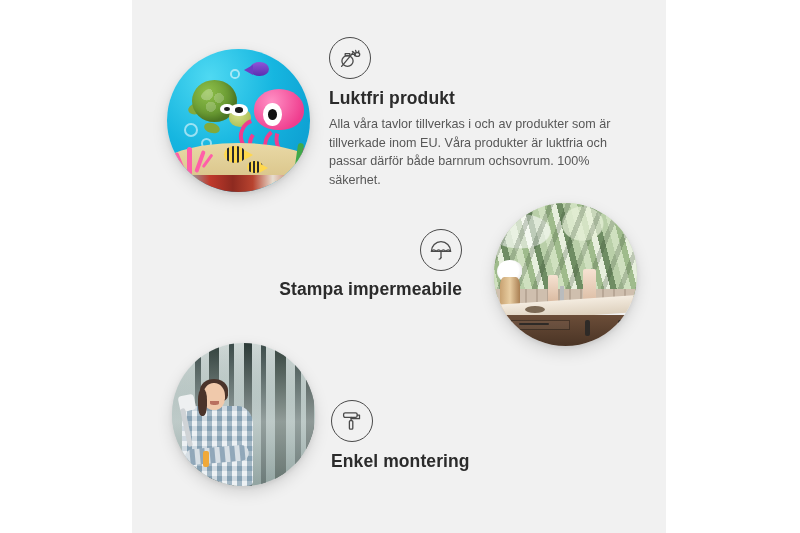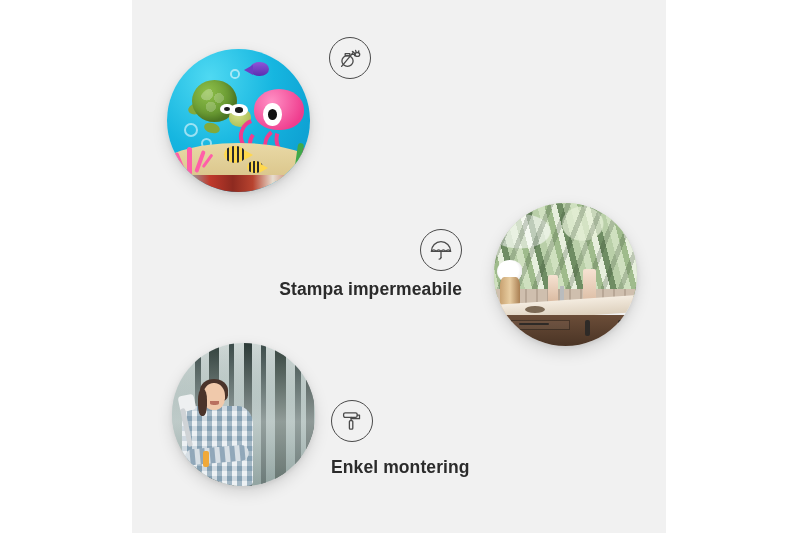--- a/index.html
+++ b/index.html
@@ -280,21 +280,21 @@
   .f1 .fbody{margin-top:5px;width:296px;}
 
   
   .f2{left:162px;top:229px;width:300px;text-align:right;}
   .f2 .ficon{margin-left:auto;}
   .f2 .ftitle{margin-top:8px;}
   .f2 .fbody{margin-top:3px;}
 
   
   .f3{left:331px;top:400px;width:280px;}
-  .f3 .ftitle{margin-top:15px;}
+  .f3 .ftitle{margin-top:9px;}
   .f3 .fbody{margin-top:3px;}
 </style>
 </head>
 <body>
 
 <div class="canvas">
   <div class="panel"></div>
 
   <div class="circle c-ocean">
     <div class="art">
@@ -384,20 +384,22 @@
       <svg width="26" height="26" viewBox="0 0 26 26" fill="none" stroke="#4a4a4a" stroke-width="1.3" stroke-linecap="round" stroke-linejoin="round">
         <ellipse cx="10.5" cy="16" rx="5.6" ry="5.3"></ellipse>
         <path d="M8.2 10.8h4.6v-2.2H8.2z"></path>
         <path d="M14.2 9.4h3.4"></path>
         <path d="M17.6 8.1v2.6"></path>
         <ellipse cx="20.4" cy="9.4" rx="2.3" ry="1.9"></ellipse>
         <path d="M15.4 6.4l1.6 1.3M18.6 5.4l.6 1.9M21.8 5.9l-.4 1.8"></path>
         <path d="M4.6 21.4L16.6 7.2"></path>
       </svg>
     </div>
+    <div class="ftitle">Luktfri produkt</div>
+    <div class="fbody">Alla våra tavlor tillverkas i och av produkter som är tillverkade inom EU. Våra produkter är luktfria och passar därför både barnrum ochsovrum. 100% säkerhet.</div>
   </div>
 
   <div class="feature f2">
     <div class="ficon">
       <svg width="26" height="26" viewBox="0 0 26 26" fill="none" stroke="#4a4a4a" stroke-width="1.3" stroke-linecap="round" stroke-linejoin="round">
         <path d="M3.4 14.3a9.6 9.6 0 0 1 19.2 0z"></path>
         <path d="M3.4 14.3c1.6-1.9 3.2-1.9 4.8 0 1.6-1.9 3.2-1.9 4.8 0 1.6-1.9 3.2-1.9 4.8 0 1.6-1.9 3.2-1.9 4.8 0"></path>
         <path d="M13 14.3v6.3"></path>
         <path d="M13 20.6a1.9 1.9 0 0 1-1.9 1.5"></path>
       </svg>

